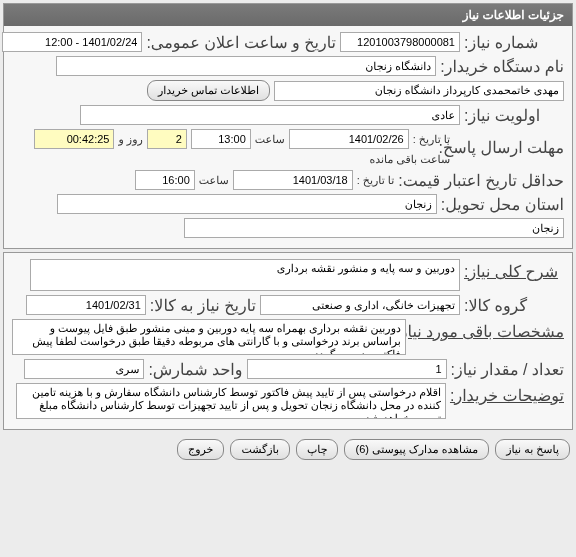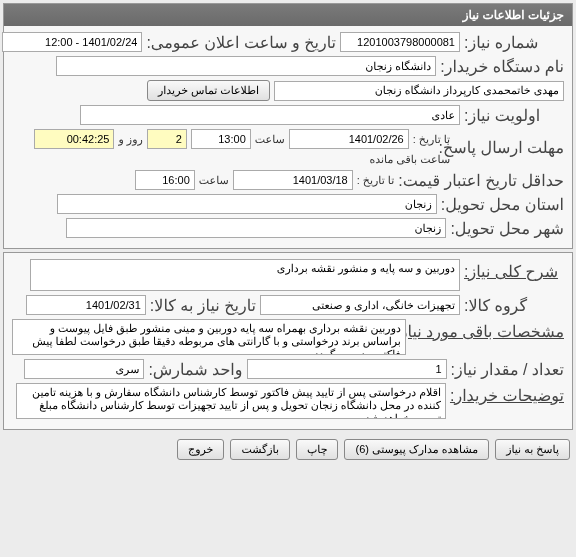--- a/index.html
+++ b/index.html
@@ -58,21 +58,21 @@
   }
   .w-long { width: 380px; }
   .w-med { width: 200px; }
   .w-date { width: 120px; }
   .w-time { width: 60px; }
   .w-num { width: 40px; }
   .w-short { width: 80px; }
   .btn {
     background: linear-gradient(to bottom, #f9f9f9, #e0e0e0);
     border: 1px solid #888;
-    border-radius: 3px;
+    border-radius: 9px;
     padding: 3px 10px;
     font-family: Tahoma, Arial, sans-serif;
     font-size: 11px;
     cursor: pointer;
     white-space: nowrap;
   }
   .btn-bar {
     display: flex;
     gap: 6px;
     padding: 6px;
@@ -137,21 +137,20 @@
         <input class="input w-time" value="16:00" style="">
       </div>
     </div>
 
     <div class="row">
       <span class="label">استان محل تحویل:</span>
       <input class="input w-long" value="زنجان" style="">
     </div>
 
     <div class="row">
-      <span class="label">شهر محل تحویل:</span>
       <input class="input w-long" value="زنجان" style="">
     </div>
 
   </div>
 </div>
 
 <div class="panel">
   <div class="panel-body">
 
     <div class="row multi-row">

